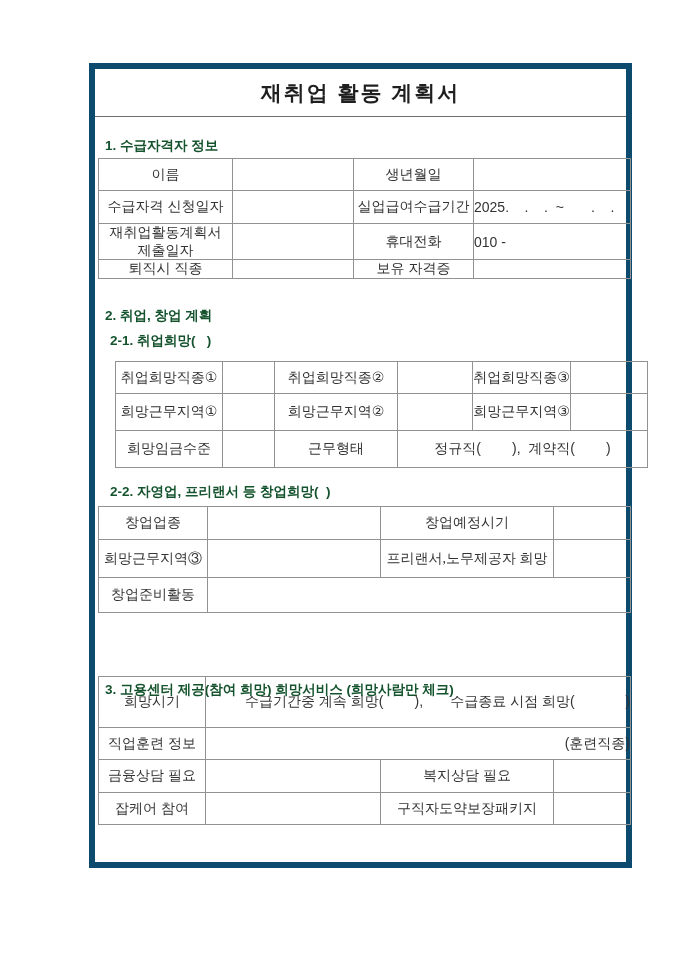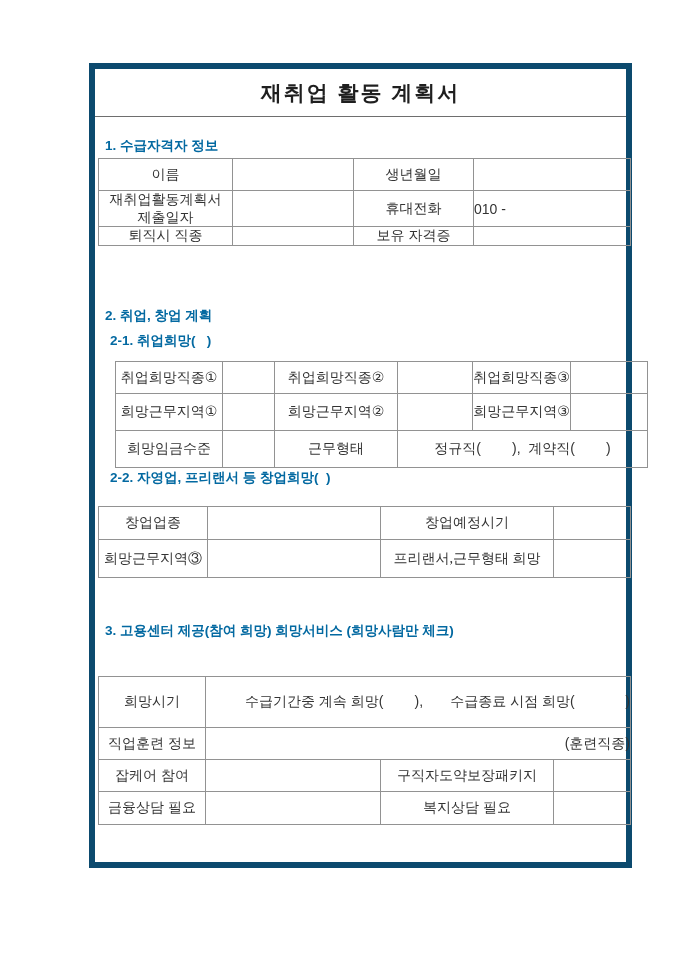--- a/index.html
+++ b/index.html
@@ -10,21 +10,21 @@
   .page-frame{
     position:absolute;left:65px;top:63px;width:543px;height:805px;
     border:6px solid #0c4a6e;box-sizing:border-box;background:#fff;margin-left:24px;
   }
   .title-bar{
     position:absolute;left:0;top:0;width:100%;height:47px;
     border-bottom:1px solid #6e6e6e;display:flex;align-items:center;justify-content:center;
     font-size:21px;font-weight:bold;letter-spacing:2px;color:#1f1f1f;
   }
   .sec-heading{
-    position:absolute;font-size:13.5px;font-weight:bold;color:#0369a1;white-space:pre;
+    position:absolute;font-size:13.5px;font-weight:bold;color:#14532d;white-space:pre;
   }
   table.tbl{
     position:absolute;border-collapse:collapse;table-layout:fixed;
     font-size:14px;color:#333;padding-left:14px;
   }
   table.tbl td{
     border:1px solid #929292;padding:0;vertical-align:middle;overflow:hidden;
   }
   td.lbl{text-align:center;white-space:pre-line;line-height:1.25;}
   td.val{text-align:left;padding-left:8px;white-space:pre;}
@@ -46,20 +46,26 @@
         <col style="width:121px">
         <col style="width:120px">
         <col style="width:157px">
       </colgroup>
     <tbody>
         <tr style="height:32px">
       <td class="lbl">이름</td>
       <td class="val"></td>
       <td class="lbl">생년월일</td>
       <td class="val"></td>
+    </tr>
+    <tr style="height:33px">
+      <td class="lbl">수급자격 신청일자</td>
+      <td class="val"></td>
+      <td class="lbl">실업급여수급기간</td>
+      <td class="val">2025.    .    .  ~       .    .    .</td>
     </tr>
     <tr style="height:35px">
       <td class="lbl">재취업활동계획서
 제출일자</td>
       <td class="val"></td>
       <td class="lbl">휴대전화</td>
       <td class="val">010 -</td>
     </tr>
     <tr style="height:15px">
       <td class="lbl">퇴직시 직종</td>
@@ -101,71 +107,75 @@
     </tr>
     <tr style="height:37px">
       <td class="lbl">희망임금수준</td>
       <td class="val"></td>
       <td class="lbl">근무형태</td>
       <td class="wide-center" colspan="3">정규직(        ),  계약직(        )</td>
     </tr>
   </tbody>
     </table>
 
-  <div class="sec-heading" style="left:15px;top:400px;">2-2. 자영업, 프리랜서 등 창업희망(  )</div>
+  <div class="sec-heading" style="left:15px;top:414px;">2-2. 자영업, 프리랜서 등 창업희망(  )</div>
 
   <table class="tbl" style="left:3px;top:437px;width:532px;font-family:Liberation Serif, serif;">
     <colgroup>
         <col style="width:109px">
         <col style="width:173px">
         <col style="width:173px">
         <col style="width:77px">
       </colgroup>
     <tbody>
         <tr style="height:33px">
       <td class="lbl">창업업종</td>
       <td class="val"></td>
       <td class="lbl">창업예정시기</td>
       <td class="val"></td>
     </tr>
     <tr style="height:38px">
       <td class="lbl">희망근무지역③</td>
       <td class="val"></td>
-      <td class="lbl">프리랜서,근무형태 희망</td>
+      <td class="lbl">프리랜서,노무제공자 희망</td>
       <td class="val"></td>
+    </tr>
+    <tr style="height:35px">
+      <td class="lbl">창업준비활동</td>
+      <td class="val" colspan="3"></td>
     </tr>
   </tbody>
     </table>
 
-  <div class="sec-heading" style="left:10px;top:553px;">3. 고용센터 제공(참여 희망) 희망서비스 (희망사람만 체크)</div>
+  <div class="sec-heading" style="left:10px;top:612px;">3. 고용센터 제공(참여 희망) 희망서비스 (희망사람만 체크)</div>
 
   <table class="tbl" style="left:3px;top:607px;width:532px;">
     <colgroup>
         <col style="width:107px">
         <col style="width:175px">
         <col style="width:173px">
         <col style="width:77px">
       </colgroup>
     <tbody>
         <tr style="height:51px">
       <td class="lbl">희망시기</td>
       <td class="wide-left" colspan="3">수급기간중 계속 희망(        ),       수급종료 시점 희망(             )</td>
     </tr>
     <tr style="height:32px">
       <td class="lbl">직업훈련 정보</td>
       <td class="wide-left" colspan="3">(훈련직종)</td>
     </tr>
+    <tr style="height:33px">
+      <td class="lbl">금융상담 필요</td>
+      <td class="val"></td>
+      <td class="lbl">복지상담 필요</td>
+      <td class="val"></td>
+    </tr>
     <tr style="height:32px">
       <td class="lbl">잡케어 참여</td>
       <td class="val"></td>
       <td class="lbl">구직자도약보장패키지</td>
-      <td class="val"></td>
-    </tr>
-    <tr style="height:33px">
-      <td class="lbl">금융상담 필요</td>
-      <td class="val"></td>
-      <td class="lbl">복지상담 필요</td>
       <td class="val"></td>
     </tr>
   </tbody>
     </table>
 
 </div>
 
 </body></html>

